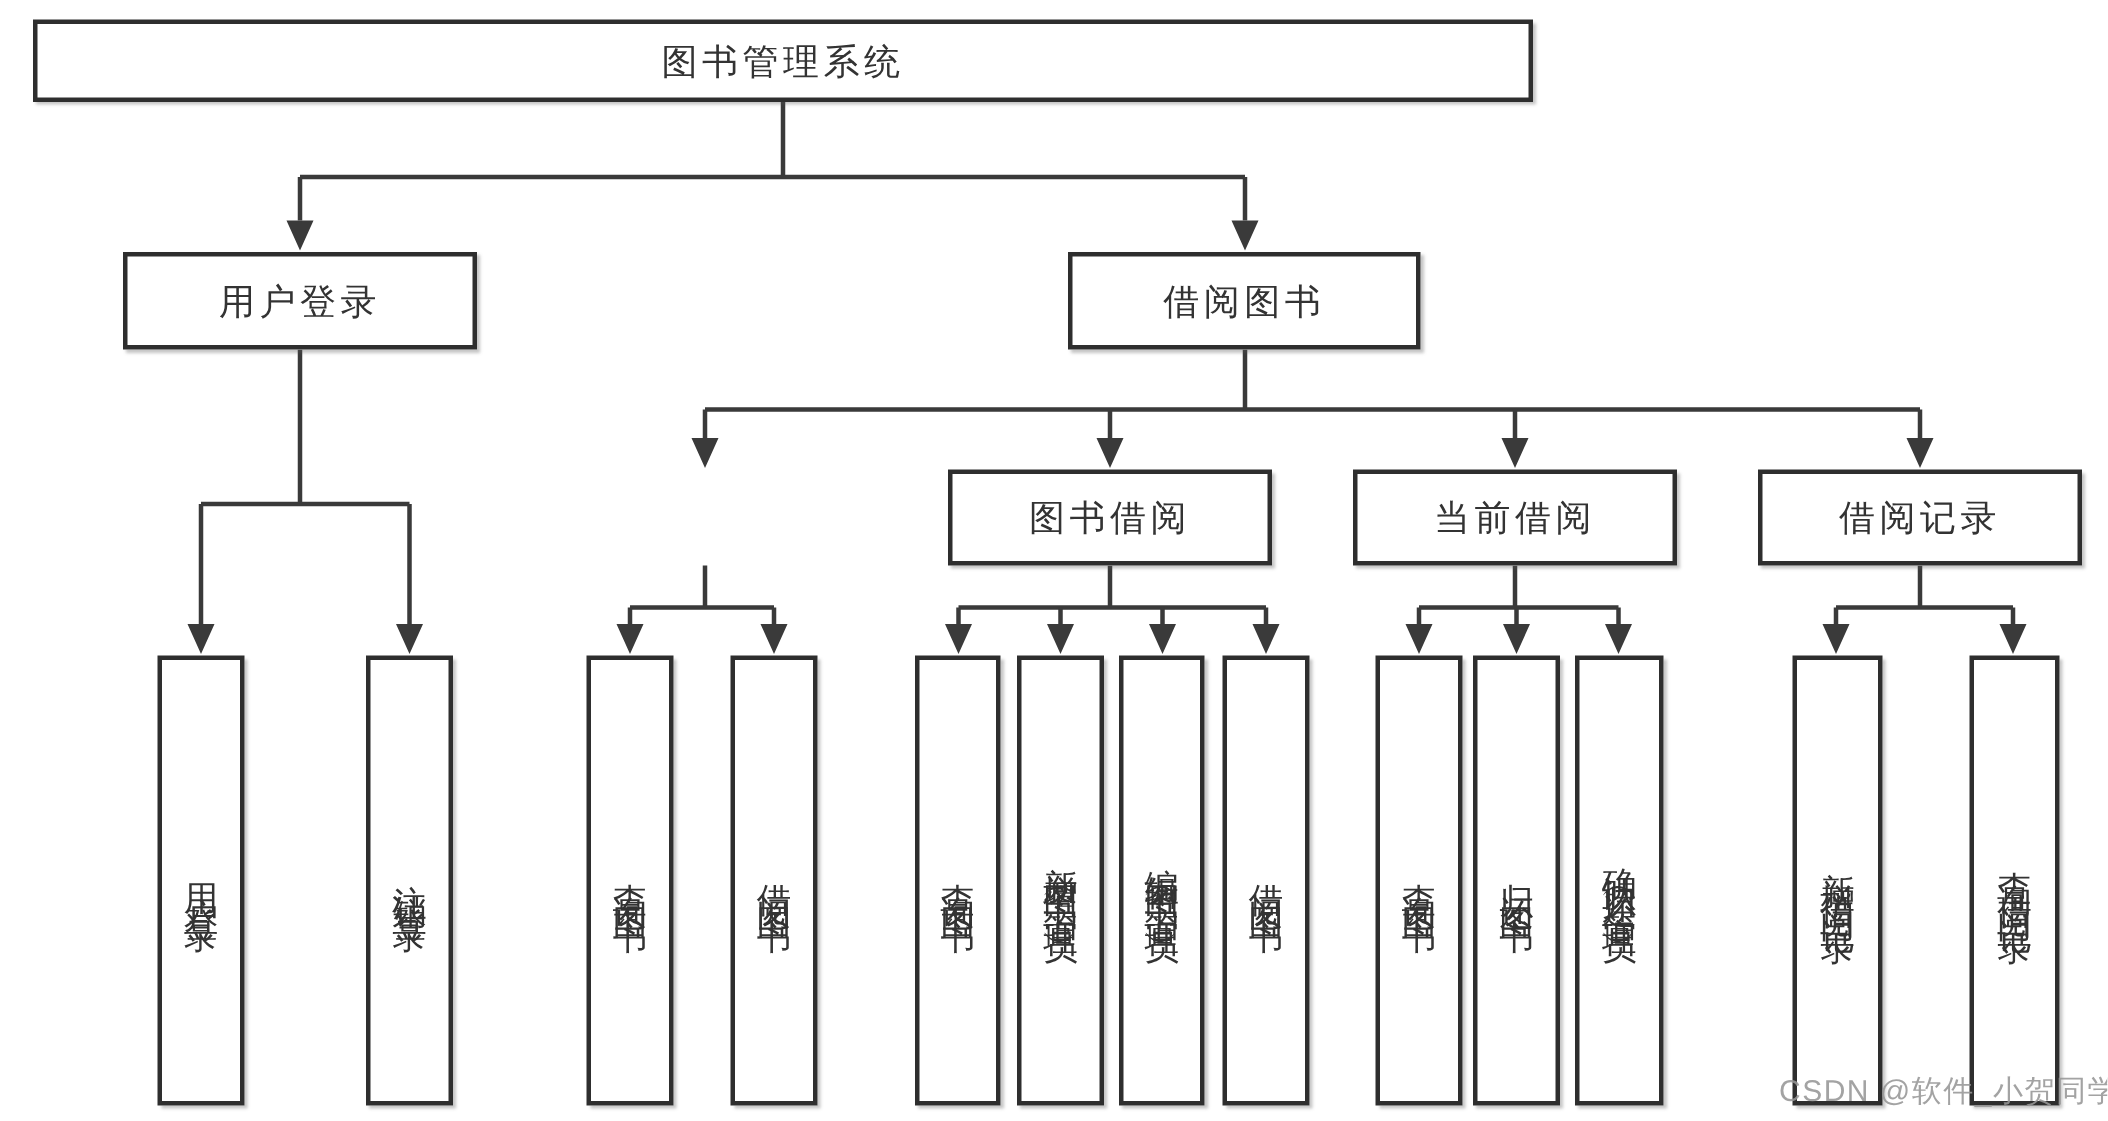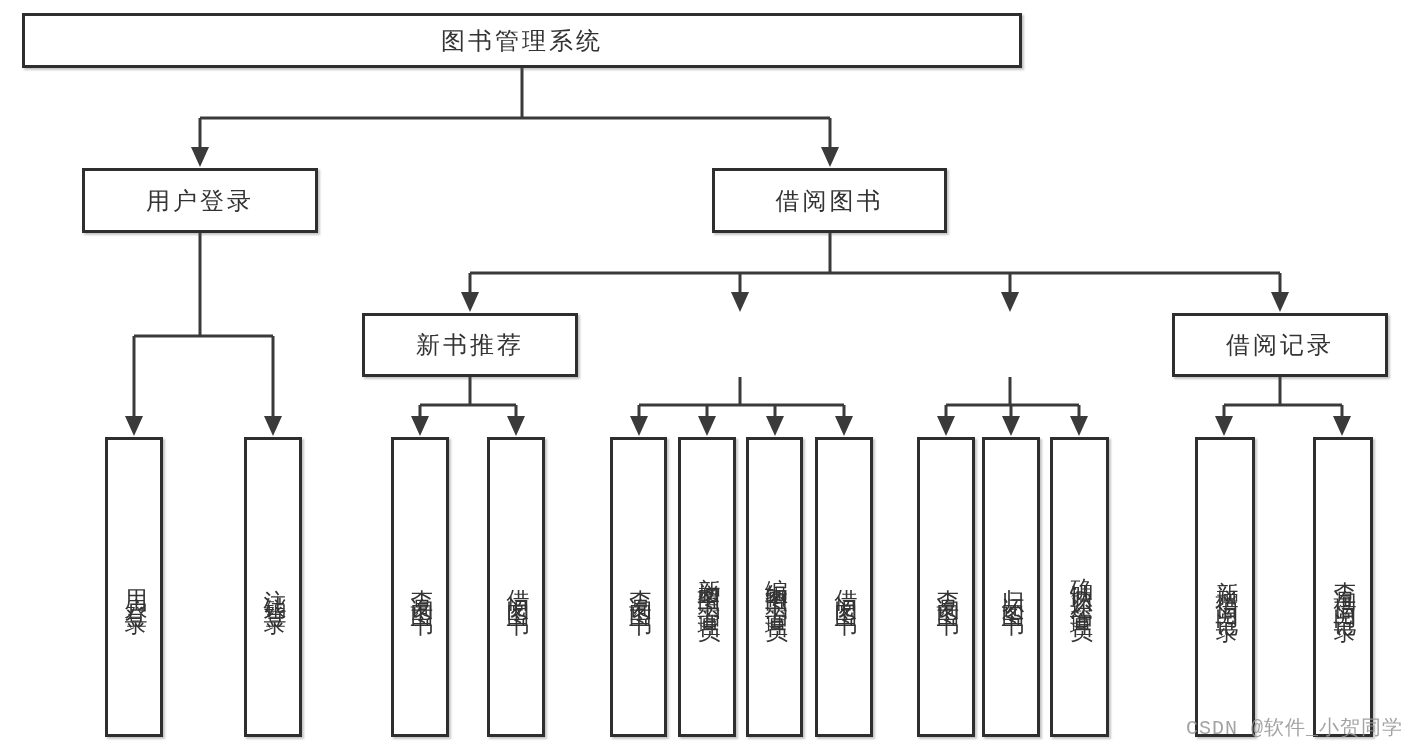--- a/index.html
+++ b/index.html
@@ -1,18 +1,18 @@
 <!DOCTYPE html>
 <html><head>
 <meta charset="utf-8">
 <style>
   html,body{margin:0;padding:0;background:#ffffff;}
   #canvas{
     position:relative;width:1405px;height:747px;background:#ffffff;overflow:hidden;
-    font-family:Liberation Mono, monospace;color:#333333;
+    font-family:Liberation Sans, sans-serif;color:#333333;
   }
   #connectors{position:absolute;left:0;top:0;width:1405px;height:747px;}
   .box{
     position:absolute;box-sizing:border-box;background:#ffffff;
     border:3px solid #2e2e2e;display:flex;align-items:center;justify-content:center;
     box-shadow:2px 2px 2px rgba(90,90,90,0.35);
   }
   .hlbl{font-size:24px;letter-spacing:3px;color:#333333;white-space:nowrap;}
   .vlbl{
     writing-mode:vertical-rl;text-orientation:mixed;
@@ -62,22 +62,25 @@
     <span class="hlbl">图书管理系统</span>
   </div>
 
   <div class="box" style="left:82px;top:168px;width:236px;height:65px">
     <span class="hlbl">用户登录</span>
   </div>
   <div class="box" style="left:712px;top:168px;width:235px;height:65px">
     <span class="hlbl">借阅图书</span>
   </div>
 
-  <div class="box" style="left:362px;top:313px;width:216px;height:64px">
-    <span class="hlbl">新书推荐</span>
+  <div class="box" style="left:632px;top:313px;width:216px;height:64px">
+    <span class="hlbl">图书借阅</span>
+  </div>
+  <div class="box" style="left:902px;top:313px;width:216px;height:64px">
+    <span class="hlbl">当前借阅</span>
   </div>
   <div class="box" style="left:1172px;top:313px;width:216px;height:64px">
     <span class="hlbl">借阅记录</span>
   </div>
 
   <div class="box" style="left:105px;top:437px;width:58px;height:300px">
     <span class="vlbl">用户登录</span>
   </div>
   <div class="box" style="left:244px;top:437px;width:58px;height:300px">
     <span class="vlbl">注销登录</span>

